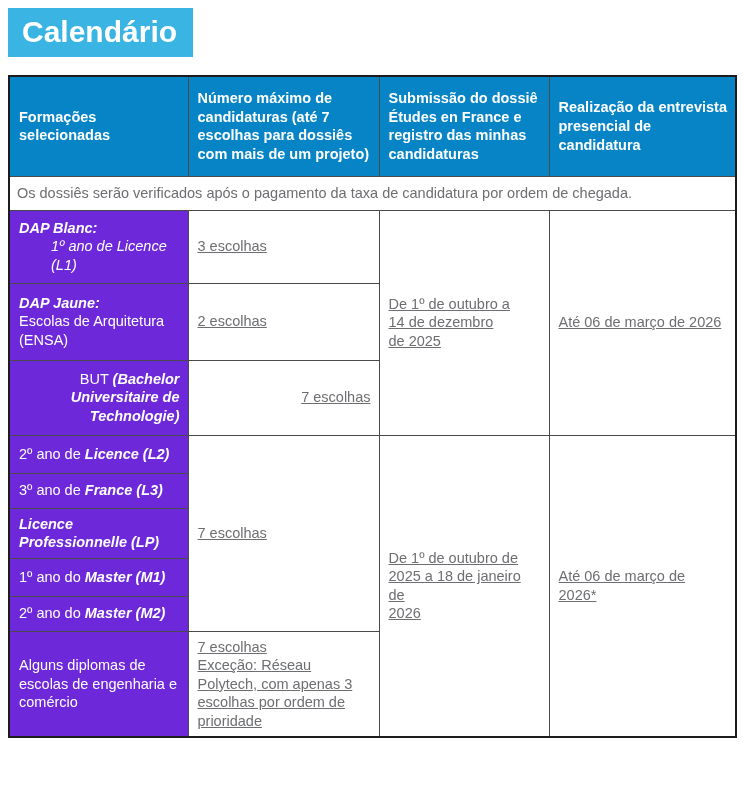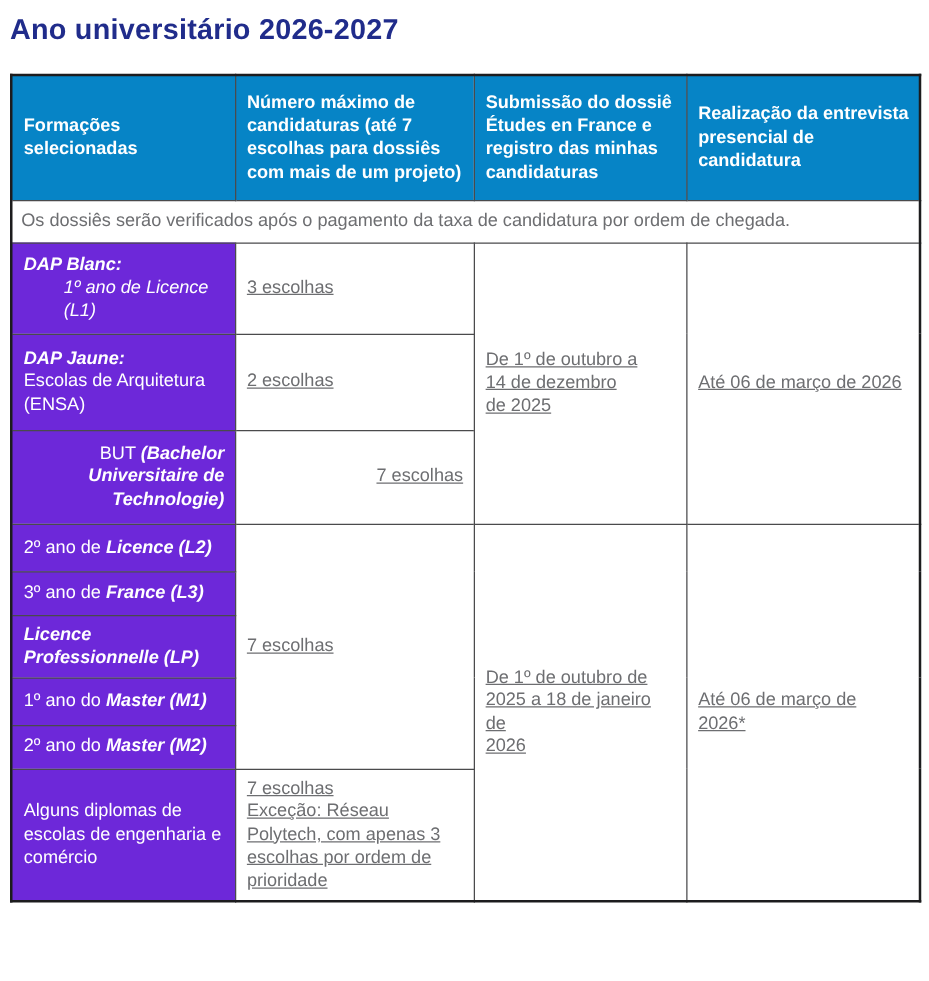--- a/index.html
+++ b/index.html
@@ -83,22 +83,24 @@
   tr.r6 td { height: 45px; }
   tr.r7 td { height: 38px; }
   tr.r8 td { height: 35px; margin-left: 44px; }
   tr.r9 td { height: 77px; }
 </style>
 </head>
 <body>
 
 <div class="page">
 
-
-  <h1 class="page-title">Ano universitário 2026-2027</h1>
+  <div class="banner">
+    <span>Calendário</span>
+  </div>
+
 
   <table class="calendar">
     <colgroup>
       <col class="c1">
         <col class="c2">
         <col class="c3">
         <col class="c4">
     </colgroup>
 
     <tbody>

